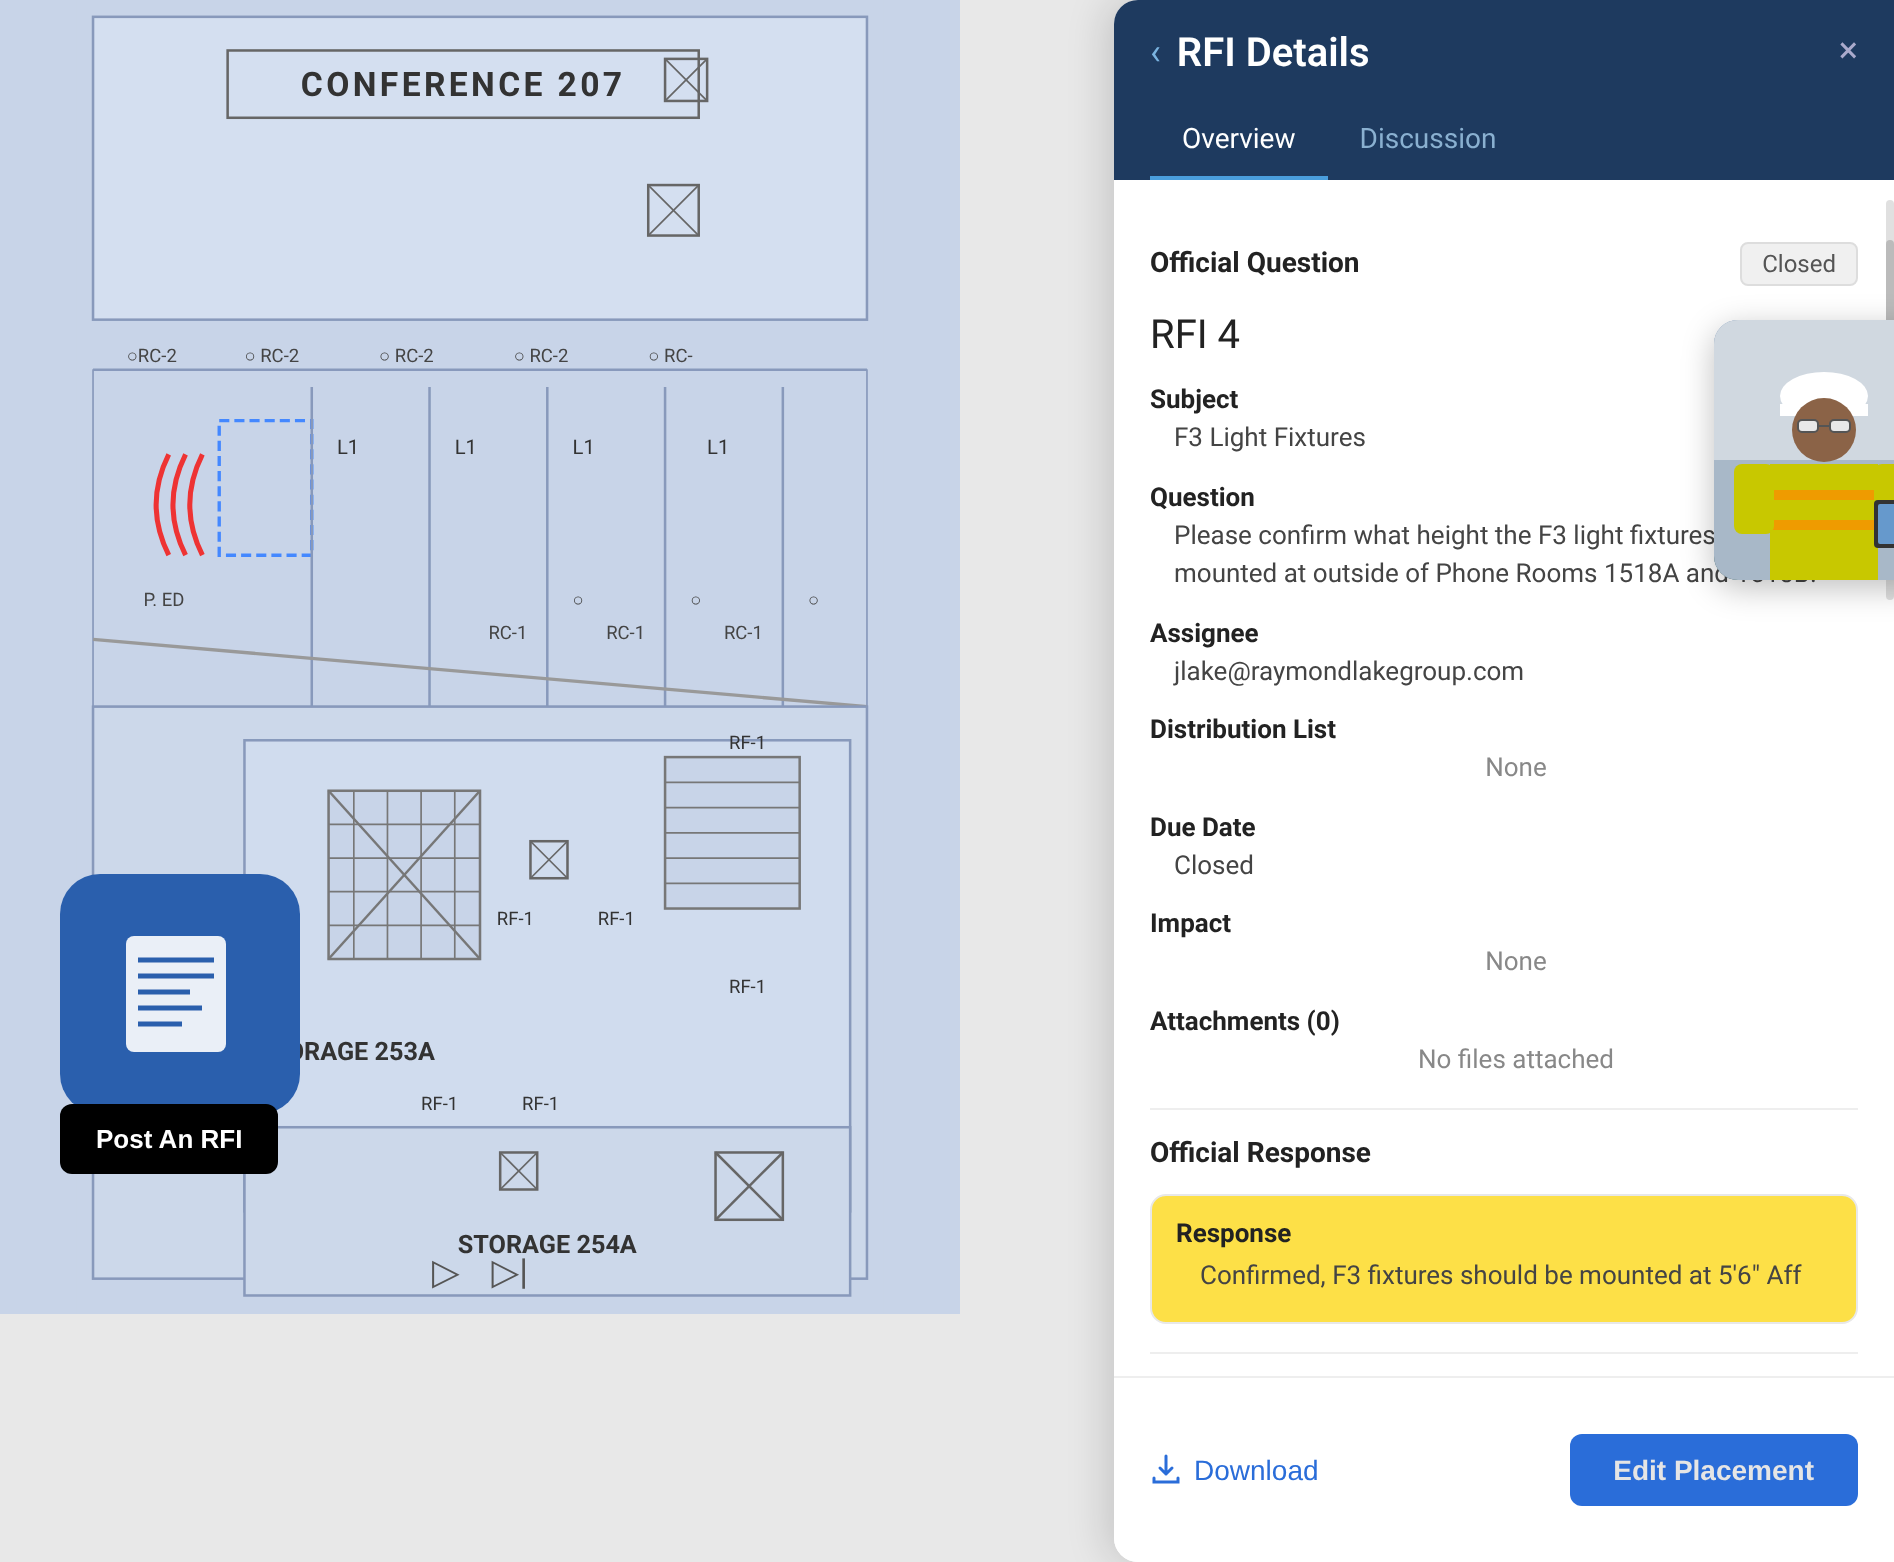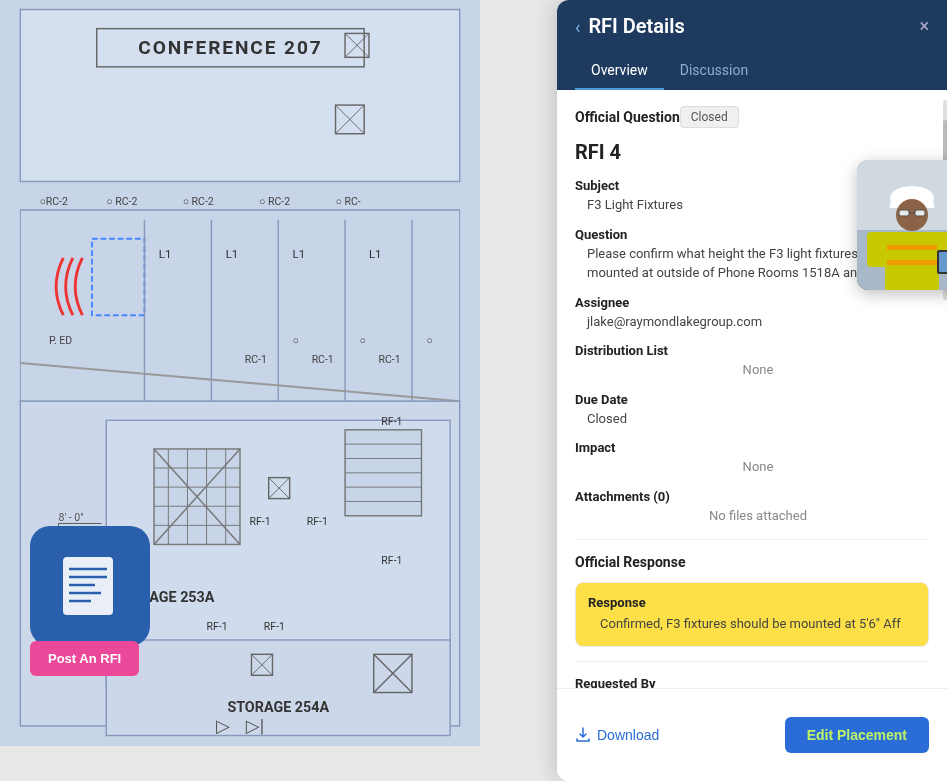--- a/index.html
+++ b/index.html
@@ -23,21 +23,21 @@
       justify-content: center;
       background: #e8e8e8;
     }
 
     
     .blueprint-area {
       position: absolute;
       left: 0;
       top: 0;
       width: 480px;
-      height: 746px;
+      height: 657px;
       background: #c8d4e8;
       overflow: hidden;
     }
 
     
     .rfi-panel {
       position: absolute;
       right: 0;
       top: 0;
       width: 390px;
@@ -122,42 +122,43 @@
       background: #f0f0f0;
     }
     .rfi-content::-webkit-scrollbar-thumb {
       background: #ccc;
       border-radius: 2px;
     }
 
     .section-header {
       display: flex;
       align-items: center;
-      justify-content: flex-start;
+      justify-content: space-between;
       margin-bottom: 12px;
+      margin-top: 15px;
     }
 
     .section-title {
       font-size: 14px;
       font-weight: 700;
       color: #222;
     }
 
     .status-badge {
       background: #f0f0f0;
       color: #555;
       font-size: 12px;
       padding: 3px 10px;
       border-radius: 4px;
       border: 1px solid #ddd;
     }
 
     .rfi-number {
       font-size: 20px;
-      font-weight: 700;
+      font-weight: 400;
       color: #222;
       margin-bottom: 14px;
     }
 
     .field-row {
       margin-bottom: 12px;
     }
 
     .field-label {
       font-size: 13px;
@@ -219,21 +220,21 @@
       border: none;
     }
 
     .download-icon {
       width: 16px;
       height: 16px;
     }
 
     .edit-placement-btn {
       background: #2a6dd9;
-      color: #bef264;
+      color: #e5e5e5;
       border: none;
       padding: 10px 22px;
       border-radius: 6px;
       font-size: 14px;
       font-weight: 600;
       cursor: pointer;
     }
 
     
     .worker-photo {
@@ -277,21 +278,21 @@
     .blueprint-icon svg {
       width: 70px;
       height: 70px;
     }
 
     
     .post-rfi-btn {
       position: absolute;
       bottom: 70px;
       left: 30px;
-      background: #ec4899;
+      background: #000000;
       color: white;
       border: none;
       padding: 10px 18px;
       border-radius: 6px;
       font-size: 13px;
       font-weight: 600;
       cursor: pointer;
       z-index: 6;
     }
 

